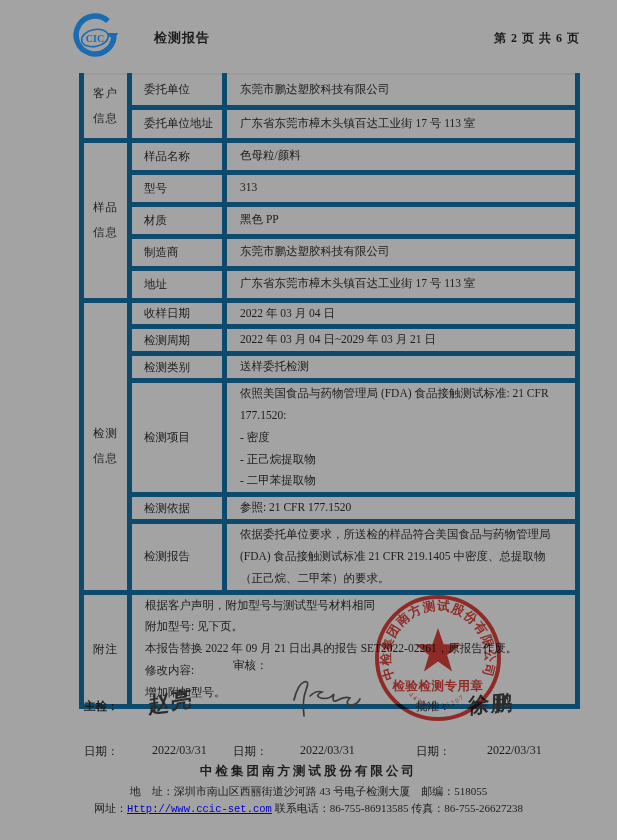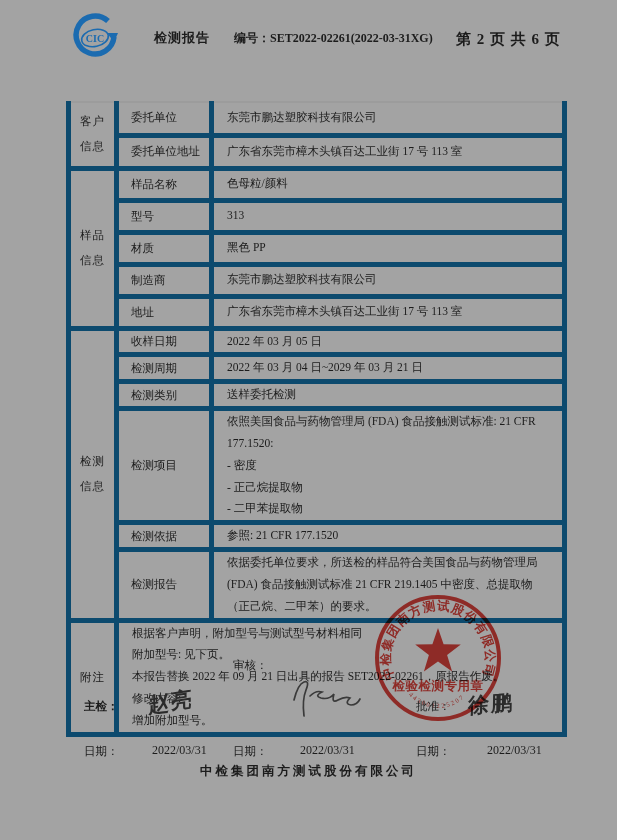--- a/index.html
+++ b/index.html
@@ -11,29 +11,28 @@
     height: 840px;
     background: #a3a3a3;
     overflow: hidden;
     color: #1c1c1c;
   }
 
   
   .hdr-logo { position: absolute; left: 64px; top: 13px; width: 62px; height: 50px; }
   .hdr-title { position: absolute; left: 146px; top: 29px; font-size: 13px; font-weight: bold; letter-spacing: 1px; margin-left: 8px; }
   .hdr-no { position: absolute; left: 234px; top: 30px; font-size: 12px; font-weight: bold; }
-  .hdr-page { position: absolute; left: 456px; top: 30px; font-size: 15px; font-weight: bold; letter-spacing: 1px; }
+  .hdr-page { position: absolute; left: 494px; top: 30px; font-size: 12px; font-weight: bold; letter-spacing: 1px; }
 
   
   .report-table {
-    position: absolute; left: 66px; top: 73px;
+    position: absolute; left: 79px; top: 73px;
     width: 496px;
     border-collapse: collapse;
     table-layout: fixed;
-    margin-top: 28px;
   }
   .report-table td {
     border: 5px solid #0c4a6e;
     font-size: 11.5px;
     color: #1c1c1c;
     vertical-align: middle;
   }
   .report-table tr.sec td { border-top: 2px solid #9c9c9c; }
   .report-table { border: 2px solid #9c9c9c; }
   td.sec-label {
@@ -97,21 +96,20 @@
 
 <div class="page">
 
   <svg class="hdr-logo" viewBox="0 0 62 50">
     <path d="M 44,8 A 19 19 0 1 0 50,24" fill="none" stroke="#1b6bb0" stroke-width="5.5" stroke-linecap="butt"></path>
     <path d="M 50,29 L 43,20 L 54,20 Z" fill="#1b6bb0"></path>
     <ellipse cx="31" cy="25" rx="13.5" ry="8.5" fill="none" stroke="#1b6bb0" stroke-width="1.6" transform="rotate(-12 31 25)"></ellipse>
     <text x="31" y="29" text-anchor="middle" font-size="10" font-weight="bold" fill="#1b6bb0" font-family="Liberation Serif, serif">CIC</text>
   </svg>
   <div class="hdr-title">检测报告</div>
-  <div class="hdr-no">编号：SET2022-02261(2022-03-31XG)</div>
   <div class="hdr-page">第 2 页 共 6 页</div>
 
   <table class="report-table">
     <colgroup>
         <col style="width:48px">
         <col style="width:95px">
         <col style="width:353px">
       </colgroup>
 
     <tbody>
@@ -146,21 +144,21 @@
     </tr>
     <tr class="h32">
       <td class="lab">地址</td>
       <td class="val">广东省东莞市樟木头镇百达工业街 17 号 113 室</td>
     </tr>
 
     <tr class="h26 sec">
       <td class="sec-label" rowspan="6">检测
 信息</td>
       <td class="lab">收样日期</td>
-      <td class="val">2022 年 03 月 05 日</td>
+      <td class="val">2022 年 03 月 04 日</td>
     </tr>
     <tr class="h25">
       <td class="lab">检测周期</td>
       <td class="val">2022 年 03 月 04 日~2029 年 03 月 21 日</td>
     </tr>
     <tr class="h25">
       <td class="lab">检测类别</td>
       <td class="val">送样委托检测</td>
     </tr>
     <tr class="h95">
@@ -218,14 +216,16 @@
     </text>
     <polygon points="68,36 73.6,52.2 90.8,52.6 77.1,63.0 82.1,79.4 68,69.6 53.9,79.4 58.9,63.0 45.2,52.6 62.4,52.2" fill="#dd332b"></polygon>
     <text x="68" y="98" text-anchor="middle" font-size="12.5" font-weight="bold" fill="#dd332b" letter-spacing="0.5" font-family="Liberation Serif, serif">检验检测专用章</text>
     <path id="arcBottom" d="M 36,100 A 40,40 0 0,0 100,100" fill="none"></path>
     <text font-size="6.5" fill="#dd332b" letter-spacing="2" font-family="Liberation Serif, serif">
       <textPath href="#arcBottom" startOffset="4">443001225207</textPath>
     </text>
   </svg>
 
   <div class="foot-company">中检集团南方测试股份有限公司</div>
+  <div class="foot-line2">地　址：深圳市南山区西丽街道沙河路 43 号电子检测大厦　邮编：518055</div>
+  <div class="foot-line3"><span>网址：</span><a class="foot-link" href="#">Http://www.ccic-set.com</a><span> </span><span>联系电话：86-755-86913585 传真：86-755-26627238</span></div>
 
 </div>
 
 </body></html>

